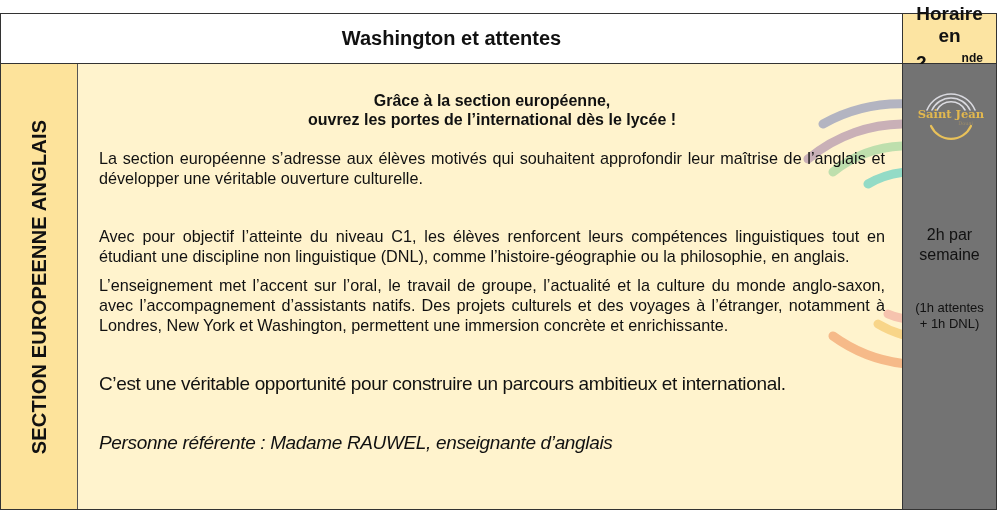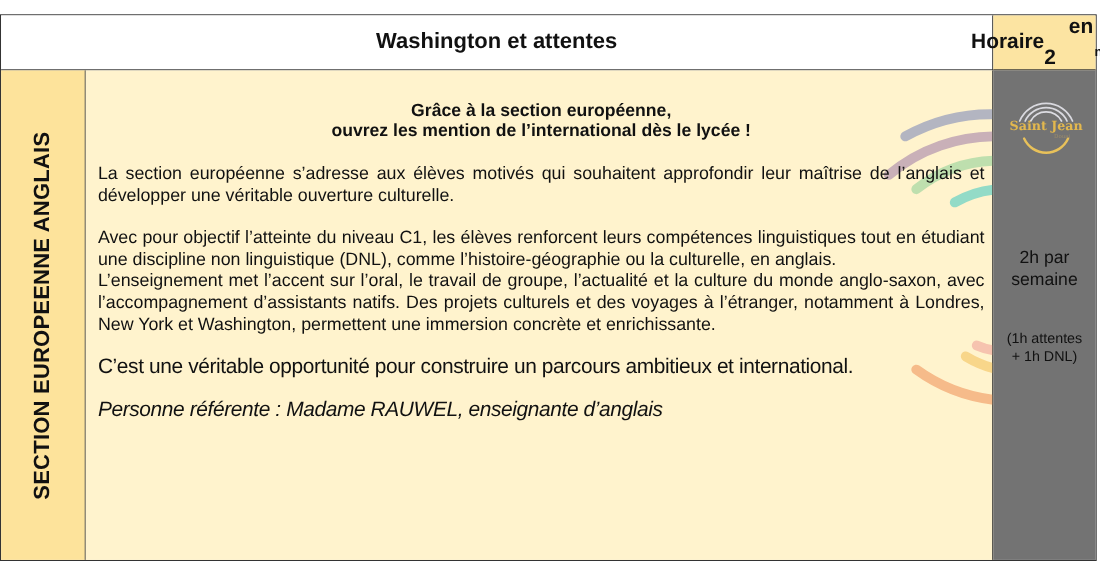--- a/index.html
+++ b/index.html
@@ -13,41 +13,41 @@
     }
     .hdr-desc {
       position: absolute; left: 0; top: 0; width: 902px; height: 50px;
       background: #fff; border-right: 1.5px solid #333; border-bottom: 1.5px solid #333;
       box-sizing: border-box; display: flex; align-items: center; justify-content: center;
       font-weight: bold; font-size: 20px;
     }
     .hdr-time {
       position: absolute; left: 902px; top: 0; width: 93px; height: 50px;
       background: #fce4a2; border-bottom: 1.5px solid #333; box-sizing: border-box;
-      display: flex; align-items: center; justify-content: center;
+      display: flex; flex-direction: column; align-items: center; justify-content: center;
       font-weight: bold; font-size: 19px; line-height: 22px; text-align: center;
     }
     .hdr-time sup { font-size: 12px; vertical-align: 7px; margin-left: 35px; }
     .label-col {
       position: absolute; left: 0; top: 50px; width: 77px; height: 445px;
       background: #fde39b; border-right: 1.5px solid #555; box-sizing: border-box;
     }
     .label-col .vtext {
       position: absolute; left: 50%; top: 50%;
       transform: translate(-50%, -50%) rotate(-90deg);
       white-space: nowrap; font-weight: bold; font-size: 20px; letter-spacing: 0.2px;
     }
     .content {
       position: absolute; left: 77px; top: 50px; width: 825px; height: 445px;
       background: #fff3cd; border-right: 1.5px solid #333; box-sizing: border-box; overflow: hidden;
     }
     .arcs { position: absolute; left: 0; top: 0; width: 825px; height: 445px; pointer-events: none; }
     .content .inner { position: absolute; left: 11px; top: 27px; width: 806px; font-size: 16.2px; line-height: 19.6px; }
     .title { text-align: center; font-weight: bold; font-size: 16px; line-height: 19px; margin-bottom: 20px; }
-    .p { text-align: justify; margin: 0; }
+    .p { text-align: justify; margin: 10px; }
     .gap { height: 19px; }
     .p.narrow { font-family: "Liberation Sans", sans-serif; letter-spacing: -0.35px; font-size: 19px; }
     .p.italic { font-style: italic; }
     .time-col {
       position: absolute; left: 902px; top: 50px; width: 93px; height: 445px; background: #737373;
     }
     .logo { position: absolute; left: 14px; top: 16px; width: 68px; height: 68px; }
     .hours { position: absolute; left: 0; top: 161px; width: 93px; text-align: center; font-size: 16px; line-height: 20px; }
     .detail { position: absolute; left: 0; top: 236px; width: 93px; text-align: center; font-size: 13px; line-height: 16px; }
   </style>
@@ -75,25 +75,25 @@
         <path d="M 755 108 A 120 120 0 0 1 830 82" stroke="#a9d9a3"></path>
         <path d="M 790 120 A 90 90 0 0 1 830 108" stroke="#6fd3c4"></path>
         <path d="M 755 272 A 150 150 0 0 0 830 300" stroke="#f3a873"></path>
         <path d="M 800 260 A 100 100 0 0 0 830 272" stroke="#f6cc73"></path>
         <path d="M 810 250 A 60 60 0 0 0 830 255" stroke="#f3b3a4"></path>
       </g>
     </svg>
     <div class="inner">
       <div class="title">
         <div>Grâce à la section européenne,</div>
-        <div>ouvrez les mention de l’international dès le lycée !</div>
+        <div>ouvrez les portes de l’international dès le lycée !</div>
       </div>
       <p class="p">La section européenne s’adresse aux élèves motivés qui souhaitent approfondir leur maîtrise de l’anglais et développer une véritable ouverture culturelle.</p>
       <div class="gap"></div>
-      <p class="p">Avec pour objectif l’atteinte du niveau C1, les élèves renforcent leurs compétences linguistiques tout en étudiant une discipline non linguistique (DNL), comme l’histoire-géographie ou la culturelle, en anglais.</p>
+      <p class="p">Avec pour objectif l’atteinte du niveau C1, les élèves renforcent leurs compétences linguistiques tout en étudiant une discipline non linguistique (DNL), comme l’histoire-géographie ou la philosophie, en anglais.</p>
       <p class="p">L’enseignement met l’accent sur l’oral, le travail de groupe, l’actualité et la culture du monde anglo-saxon, avec l’accompagnement d’assistants natifs. Des projets culturels et des voyages à l’étranger, notamment à Londres, New York et Washington, permettent une immersion concrète et enrichissante.</p>
       <div class="gap"></div>
       <p class="p narrow">C’est une véritable opportunité pour construire un parcours ambitieux et international.</p>
       <div class="gap"></div>
       <p class="p narrow italic">Personne référente : Madame RAUWEL, enseignante d’anglais</p>
     </div>
   </div>
 
   <div class="time-col">
     <svg class="logo" viewBox="0 0 68 68">

